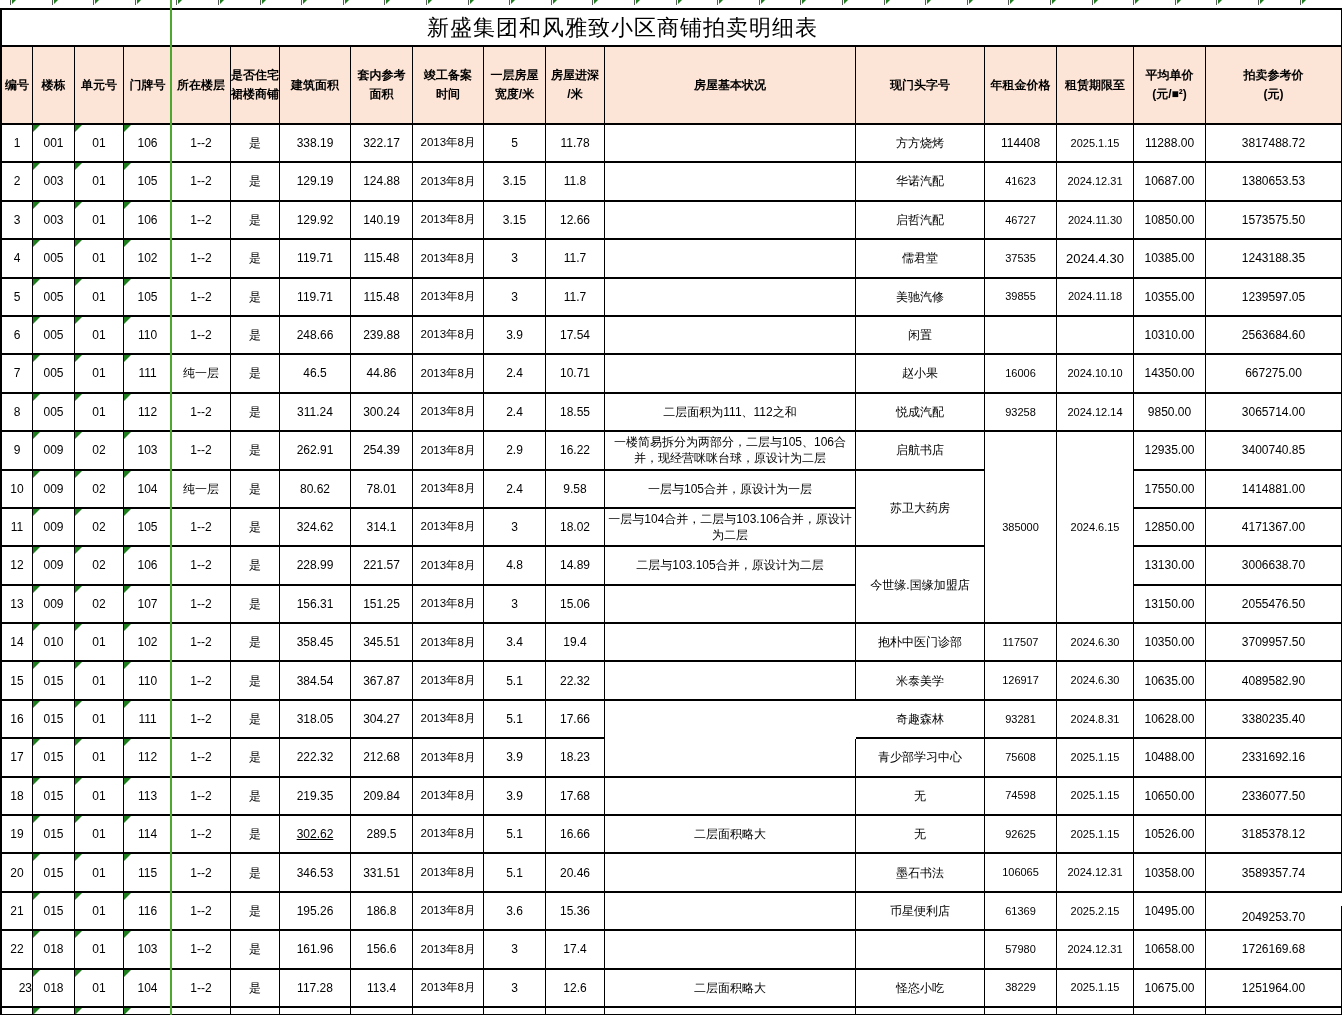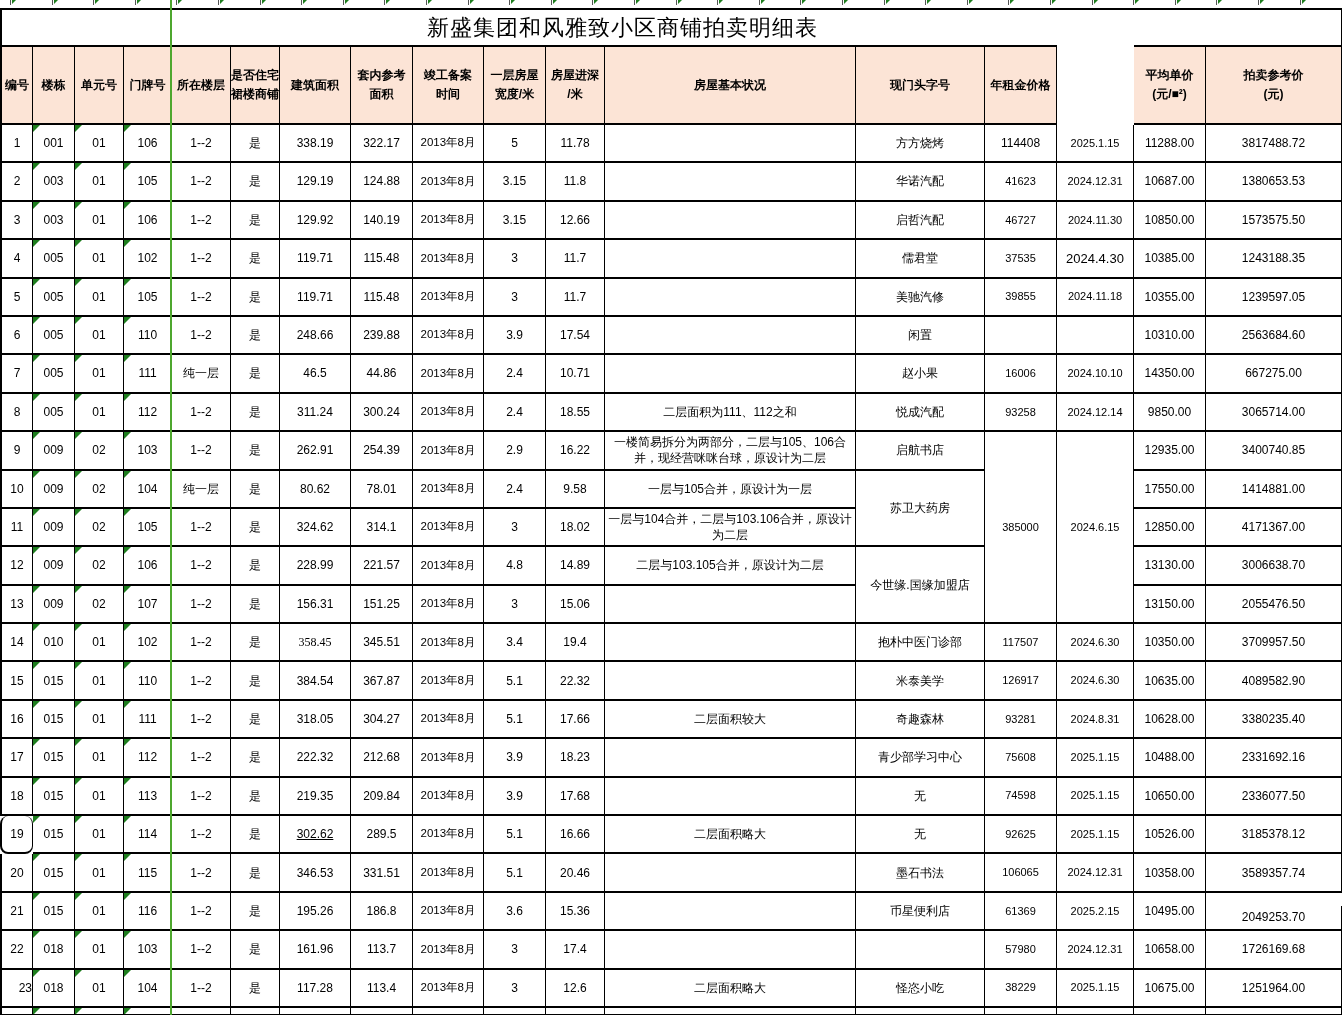--- a/index.html
+++ b/index.html
@@ -120,20 +120,21 @@
 面积</div>
       <div class="cell hcell" style="grid-area: 1 / 9;">竣工备案
 时间</div>
       <div class="cell hcell" style="grid-area: 1 / 10;">一层房屋
 宽度/米</div>
       <div class="cell hcell" style="grid-area: 1 / 11;">房屋进深
 /米</div>
       <div class="cell hcell" style="grid-area: 1 / 12;">房屋基本状况</div>
       <div class="cell hcell" style="grid-area: 1 / 13;">现门头字号</div>
       <div class="cell hcell" style="grid-area: 1 / 14;">年租金价格</div>
+      <div class="cell hcell" style="grid-area: 1 / 15;">租赁期限至</div>
       <div class="cell hcell" style="grid-area: 1 / 16;">平均单价
 (元/■²)</div>
       <div class="cell hcell" style="grid-area: 1 / 17;">拍卖参考价
 (元)</div>
       <div class="cell dcell col0 c0" style="grid-area: 2 / 1;">
         <span class="txt">1</span>
       </div>
       <div class="cell dcell col1" style="grid-area: 2 / 2;">
         <span class="tri"></span>
         <span class="txt">001</span>
@@ -817,21 +818,21 @@
       <div class="cell dcell col3" style="grid-area: 15 / 4;">
         <span class="tri"></span>
         <span class="txt">102</span>
       </div>
       <div class="cell dcell col4" style="grid-area: 15 / 5;">
         <span class="txt">1--2</span>
       </div>
       <div class="cell dcell col5" style="grid-area: 15 / 6;">
         <span class="txt">是</span>
       </div>
-      <div class="cell dcell col6" style="grid-area: 15 / 7; font-family: Liberation Serif, serif;">
+      <div class="cell dcell col6" style="grid-area: 15 / 7;">
         <span class="txt">358.45</span>
       </div>
       <div class="cell dcell col7" style="grid-area: 15 / 8;">
         <span class="txt">345.51</span>
       </div>
       <div class="cell dcell col8" style="grid-area: 15 / 9; font-size: 11.5px;">
         <span class="txt">2013年8月</span>
       </div>
       <div class="cell dcell col9" style="grid-area: 15 / 10;">
         <span class="txt">3.4</span>
@@ -940,23 +941,20 @@
       </div>
       <div class="cell dcell col8" style="grid-area: 17 / 9; font-size: 11.5px;">
         <span class="txt">2013年8月</span>
       </div>
       <div class="cell dcell col9" style="grid-area: 17 / 10;">
         <span class="txt">5.1</span>
       </div>
       <div class="cell dcell col10" style="grid-area: 17 / 11;">
         <span class="txt">17.66</span>
       </div>
-      <div class="cell dcell col11" style="grid-area: 17 / 12;">
-        <span class="txt">二层面积较大</span>
-      </div>
       <div class="cell dcell col12" style="grid-area: 17 / 13;">
         <span class="txt">奇趣森林</span>
       </div>
       <div class="cell dcell col13" style="grid-area: 17 / 14; font-size: 11px;">
         <span class="txt">93281</span>
       </div>
       <div class="cell dcell col14" style="grid-area: 17 / 15; font-size: 11px;">
         <span class="txt">2024.8.31</span>
       </div>
       <div class="cell dcell col15" style="grid-area: 17 / 16;">
@@ -1066,21 +1064,21 @@
       </div>
       <div class="cell dcell col14" style="grid-area: 19 / 15; font-size: 11px;">
         <span class="txt">2025.1.15</span>
       </div>
       <div class="cell dcell col15" style="grid-area: 19 / 16;">
         <span class="txt">10650.00</span>
       </div>
       <div class="cell dcell col16" style="grid-area: 19 / 17;">
         <span class="txt">2336077.50</span>
       </div>
-      <div class="cell dcell col0 c0" style="grid-area: 20 / 1; border-radius: 8px;">
+      <div class="cell dcell col0 c0" style="grid-area: 20 / 1;">
         <span class="txt">19</span>
       </div>
       <div class="cell dcell col1" style="grid-area: 20 / 2;">
         <span class="tri"></span>
         <span class="txt">015</span>
       </div>
       <div class="cell dcell col2" style="grid-area: 20 / 3;">
         <span class="tri"></span>
         <span class="txt">01</span>
       </div>
@@ -1253,21 +1251,21 @@
       <div class="cell dcell col4" style="grid-area: 23 / 5;">
         <span class="txt">1--2</span>
       </div>
       <div class="cell dcell col5" style="grid-area: 23 / 6;">
         <span class="txt">是</span>
       </div>
       <div class="cell dcell col6" style="grid-area: 23 / 7;">
         <span class="txt">161.96</span>
       </div>
       <div class="cell dcell col7" style="grid-area: 23 / 8;">
-        <span class="txt">113.7</span>
+        <span class="txt">156.6</span>
       </div>
       <div class="cell dcell col8" style="grid-area: 23 / 9; font-size: 11.5px;">
         <span class="txt">2013年8月</span>
       </div>
       <div class="cell dcell col9" style="grid-area: 23 / 10;">
         <span class="txt">3</span>
       </div>
       <div class="cell dcell col10" style="grid-area: 23 / 11;">
         <span class="txt">17.4</span>
       </div>

